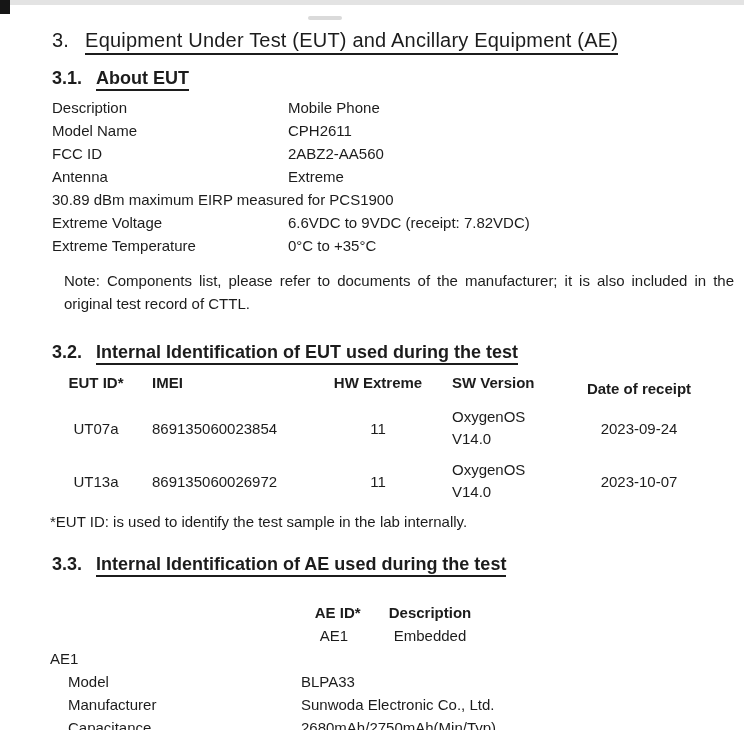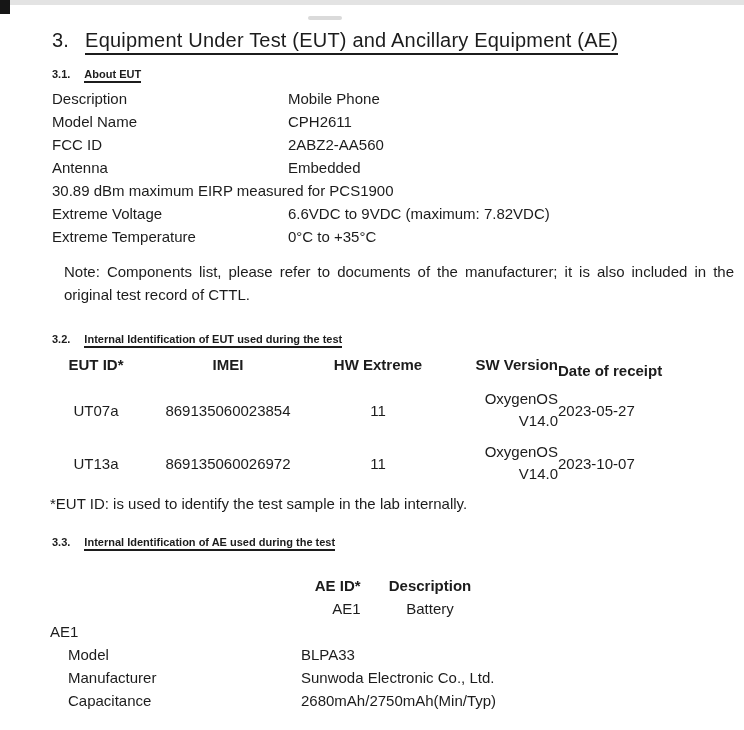--- a/index.html
+++ b/index.html
@@ -15,45 +15,45 @@
   .artifact-strip  { position: absolute; top: 0; left: 0; width: 744px; height: 5px; background: #e3e3e3; }
   .artifact-corner { position: absolute; top: 0; left: 0; width: 10px; height: 14px; background: #161616; }
   .artifact-smudge { position: absolute; top: 16px; left: 308px; width: 34px; height: 4px; background: #dadada; border-radius: 2px; }
 
   .content { padding: 29px 24px 0 52px; }
 
   .h1 { font-size: 20px; font-weight: 400; letter-spacing: 0.2px; margin: 0; }
   .h1 .num { margin-right: 16px; }
   .h1 .title { border-bottom: 2.5px solid #1c1c1c; padding-bottom: 2px; }
 
-  .h2 { font-size: 11px; font-weight: 700; margin: 0; }
+  .h2 { font-size: 18px; font-weight: 700; margin: 0; }
   .h2 .num { margin-right: 14px; }
   .h2 .title { border-bottom: 2px solid #1c1c1c; padding-bottom: 1px; }
 
   .h2-31 { margin-top: 16px; }
   .h2-32 { margin-top: 27px; }
   .h2-33 { margin-top: 21px; }
 
   .kv-block { margin-top: 7px; }
   .kv-row { display: flex; font-size: 15px; line-height: 23px; }
   .kv-label { width: 236px; flex: 0 0 236px; }
 
   .note {
     font-size: 15px; line-height: 23px;
     text-align: justify; width: 670px; margin: 12px;
   }
 
   .eut-table { margin-left: -12px; width: 680px; margin-top: 11px; font-size: 15px; }
   .t-head { display: flex; font-weight: 700; }
   .t-row  { display: flex; align-items: center; margin-top: 9px; min-height: 44px; }
   .c1 { flex: 0 0 112px; text-align: center; }
-  .c2 { flex: 0 0 152px; text-align: center; }
+  .c2 { flex: 0 0 152px; }
   .c3 { flex: 0 0 148px; text-align: center; }
-  .c4 { flex: 0 0 106px; text-align: right; }
-  .c5 { flex: 0 0 162px; text-align: left; }
+  .c4 { flex: 0 0 106px; text-align: left; }
+  .c5 { flex: 0 0 162px; text-align: center; }
   .t-head .c5 { margin-top: 6px; }
   .sw-cell div { line-height: 22px; }
 
   .footnote { font-size: 15px; line-height: 23px; margin: 0; margin-left: -2px; }
   .footnote-eut { margin-top: 7px; }
 
   .ae-table { margin-top: 26px; font-size: 15px; }
   .ae-row { display: flex; line-height: 23px; margin-left: 14px; justify-content: center; }
   .ae-head { font-weight: 700; }
   .ae-c1 { width: 74px; flex: 0 0 74px; }
@@ -88,28 +88,28 @@
     <div class="kv-row">
       <span class="kv-label">Model Name</span>
       <span class="kv-value">CPH2611</span>
     </div>
     <div class="kv-row">
       <span class="kv-label">FCC ID</span>
       <span class="kv-value">2ABZ2-AA560</span>
     </div>
     <div class="kv-row">
       <span class="kv-label">Antenna</span>
-      <span class="kv-value">Embedded</span>
+      <span class="kv-value">Extreme</span>
     </div>
     <div class="kv-row">
       <span class="kv-value">30.89 dBm maximum EIRP measured for PCS1900</span>
     </div>
     <div class="kv-row">
       <span class="kv-label">Extreme Voltage</span>
-      <span class="kv-value">6.6VDC to 9VDC (maximum: 7.82VDC)</span>
+      <span class="kv-value">6.6VDC to 9VDC (receipt: 7.82VDC)</span>
     </div>
     <div class="kv-row">
       <span class="kv-label">Extreme Temperature</span>
       <span class="kv-value">0°C to +35°C</span>
     </div>
   </div>
 
   <p class="note">Note: Components list, please refer to documents of the manufacturer; it is also included in the original test record of CTTL.</p>
 
   <div class="h2 h2-32">
@@ -125,21 +125,21 @@
       <span class="c5">Date of receipt</span>
     </div>
     <div class="t-row">
       <span class="c1">UT07a</span>
       <span class="c2">869135060023854</span>
       <span class="c3">11</span>
       <span class="c4 sw-cell">
         <div>OxygenOS</div>
         <div>V14.0</div>
       </span>
-      <span class="c5">2023-05-27</span>
+      <span class="c5">2023-09-24</span>
     </div>
     <div class="t-row">
       <span class="c1">UT13a</span>
       <span class="c2">869135060026972</span>
       <span class="c3">11</span>
       <span class="c4 sw-cell">
         <div>OxygenOS</div>
         <div>V14.0</div>
       </span>
       <span class="c5">2023-10-07</span>
@@ -152,21 +152,21 @@
     <span class="num">3.3.</span><span class="title">Internal Identification of AE used during the test</span>
   </div>
 
   <div class="ae-table">
     <div class="ae-row ae-head">
       <span class="ae-c1">AE ID*</span>
       <span>Description</span>
     </div>
     <div class="ae-row">
       <span class="ae-c1">AE1</span>
-      <span>Battery</span>
+      <span>Embedded</span>
     </div>
   </div>
 
   <div class="ae-group-label">AE1</div>
 
   <div class="ae-details">
     <div class="kv-row">
       <span class="kv-label">Model</span>
       <span class="kv-value">BLPA33</span>
     </div>

